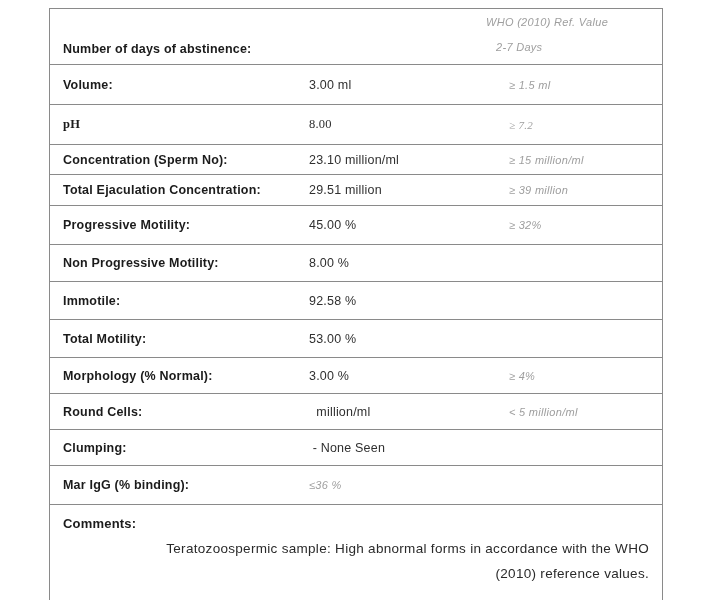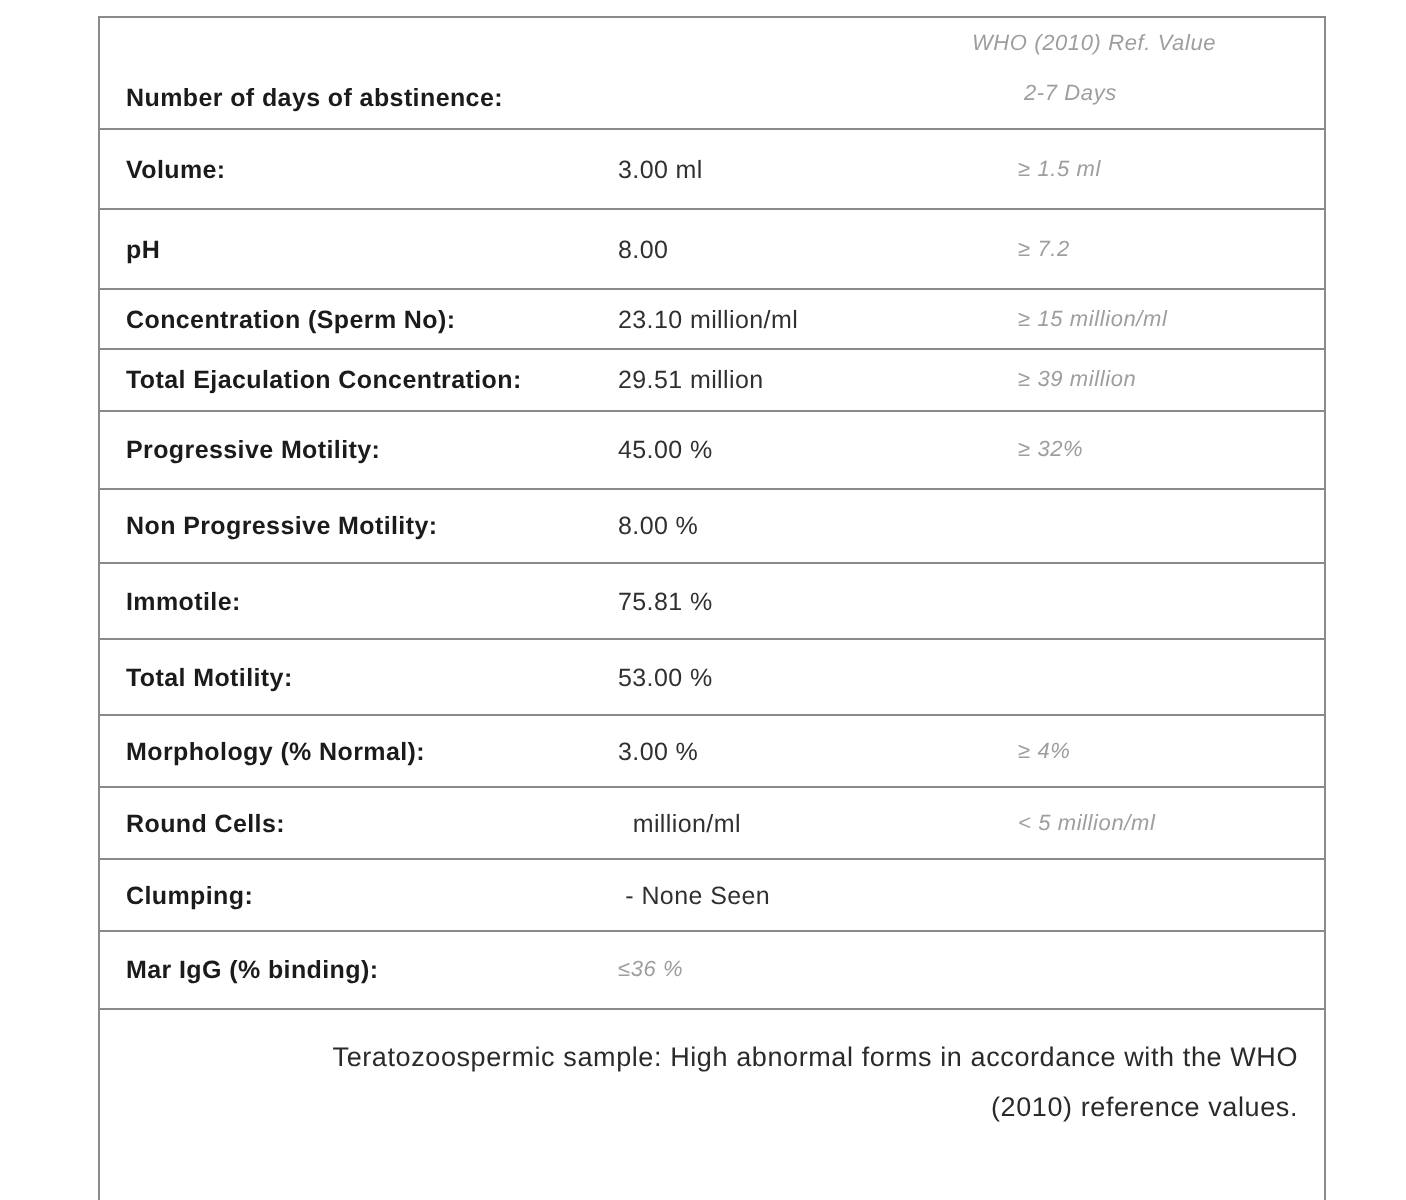--- a/index.html
+++ b/index.html
@@ -47,21 +47,21 @@
     left: 13px;
     top: 33px;
     font-size: 12.5px;
     font-weight: bold;
     color: #1b1b1b;
     letter-spacing: 0.2px;
     white-space: pre;
   }
   .first-ref {
     position: absolute;
-    left: 462px;
+    left: 446px;
     top: 32px;
     font-size: 11px;
     font-style: italic;
     color: #9e9e9e;
     letter-spacing: 0.3px;
     white-space: pre;
   }
   .cell-label {
     width: 246px;
     padding-left: 13px;
@@ -122,21 +122,21 @@
       <div class="first-label">Number of days of abstinence:</div>
       <div class="first-ref">2-7 Days</div>
     </div>
 
   <div class="row" style="height: 40px;">
     <div class="cell-label">Volume:</div>
     <div class="cell-value">3.00 ml</div>
     <div class="cell-ref">≥ 1.5 ml</div>
   </div>
 
-  <div class="row" style="height: 40px;">
+  <div class="row" style="height: 40px; font-family: Liberation Serif, serif;">
     <div class="cell-label">pH</div>
     <div class="cell-value">8.00</div>
     <div class="cell-ref">≥ 7.2</div>
   </div>
 
   <div class="row" style="height: 30px;">
     <div class="cell-label">Concentration (Sperm No):</div>
     <div class="cell-value">23.10 million/ml</div>
     <div class="cell-ref">≥ 15 million/ml</div>
   </div>
@@ -154,21 +154,21 @@
   </div>
 
   <div class="row" style="height: 37px;">
     <div class="cell-label">Non Progressive Motility:</div>
     <div class="cell-value">8.00 %</div>
     <div class="cell-ref"></div>
   </div>
 
   <div class="row" style="height: 38px;">
     <div class="cell-label">Immotile:</div>
-    <div class="cell-value">75.81 %</div>
+    <div class="cell-value">92.58 %</div>
     <div class="cell-ref"></div>
   </div>
 
   <div class="row" style="height: 38px;">
     <div class="cell-label">Total Motility:</div>
     <div class="cell-value">53.00 %</div>
     <div class="cell-ref"></div>
   </div>
 
   <div class="row" style="height: 36px;">
@@ -187,18 +187,19 @@
     <div class="cell-label">Clumping:</div>
     <div class="cell-value"> - None Seen</div>
     <div class="cell-ref"></div>
   </div>
 
   <div class="row" style="height: 39px;">
     <div class="cell-label">Mar IgG (% binding):</div>
     <div class="cell-ref">≤36 %</div>
   </div>
 <div class="comments" id="comments-box">
+      <div class="comments-label">Comments:</div>
       <div class="comments-line">Teratozoospermic sample: High abnormal forms in accordance with the WHO</div>
       <div class="comments-line">(2010) reference values.</div>
     </div>
 
   </div>
 </div>
 
 </body></html>

